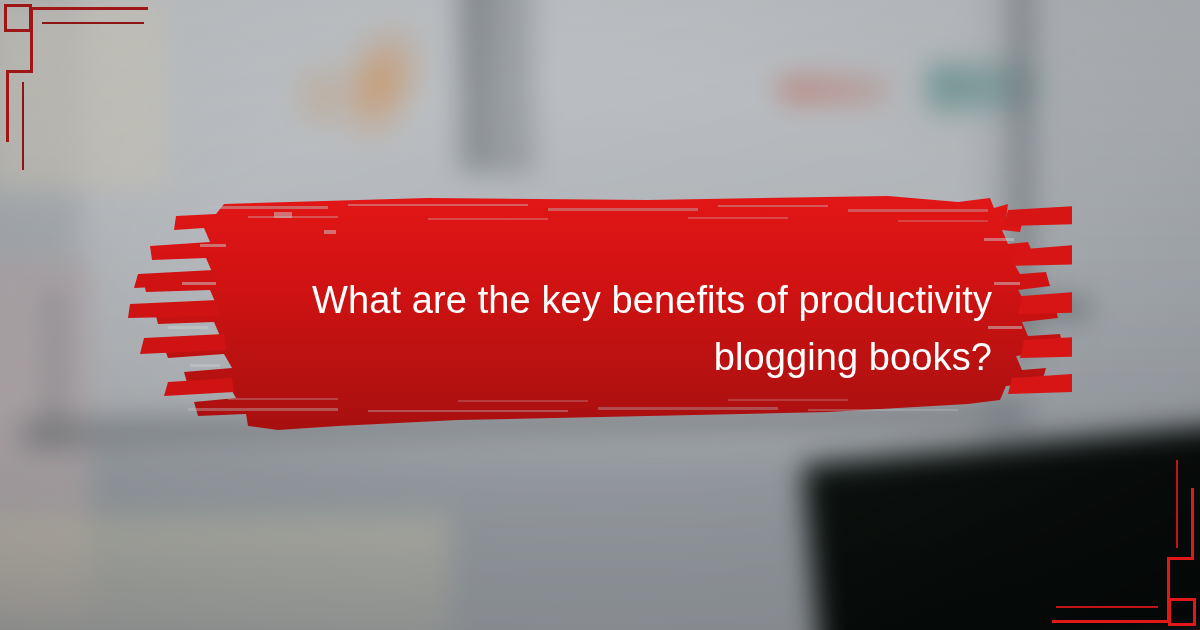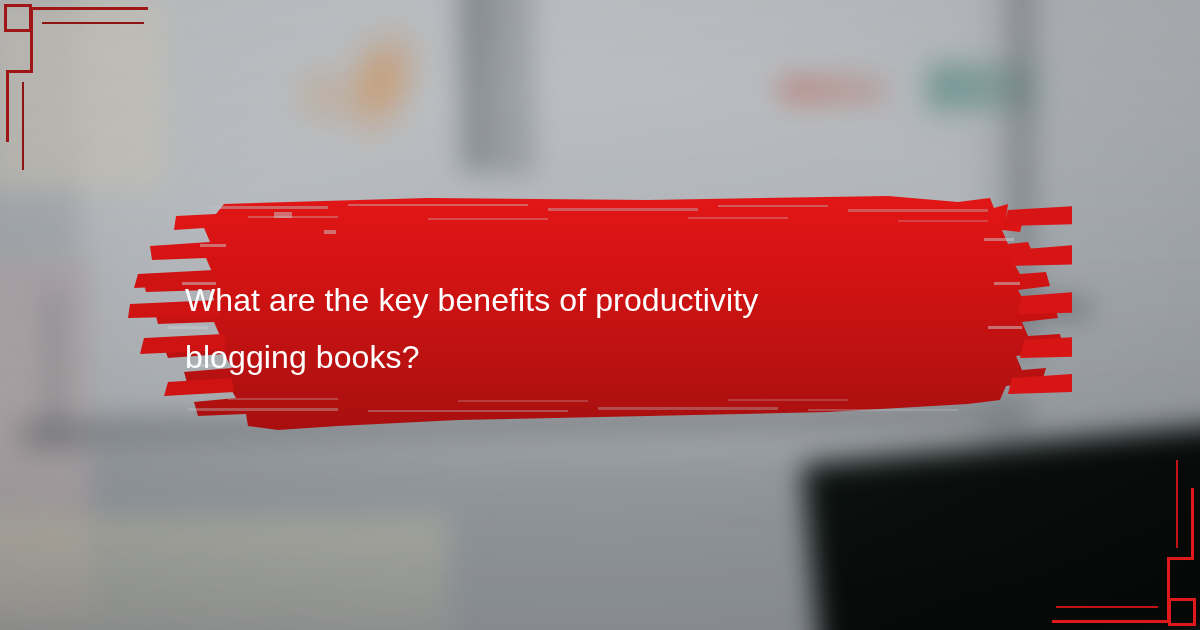--- a/index.html
+++ b/index.html
@@ -215,26 +215,26 @@
     left: 128px;
     top: 186px;
     width: 944px;
     height: 262px;
   }
   .brush-wrap svg { display: block; width: 100%; height: 100%; }
 
   
   .headline {
     position: absolute;
-    left: 185px;
+    left: 192px;
     top: 272px;
     width: 800px;
-    text-align: left;
+    text-align: right;
     color: #ffffff;
-    font-size: 32px;
+    font-size: 38px;
     line-height: 57px;
     font-weight: 400;
     letter-spacing: .1px;
     white-space: pre-line;
   }
 
   
   .corner { position: absolute; }
   .corner span { position: absolute; display: block; }
 

